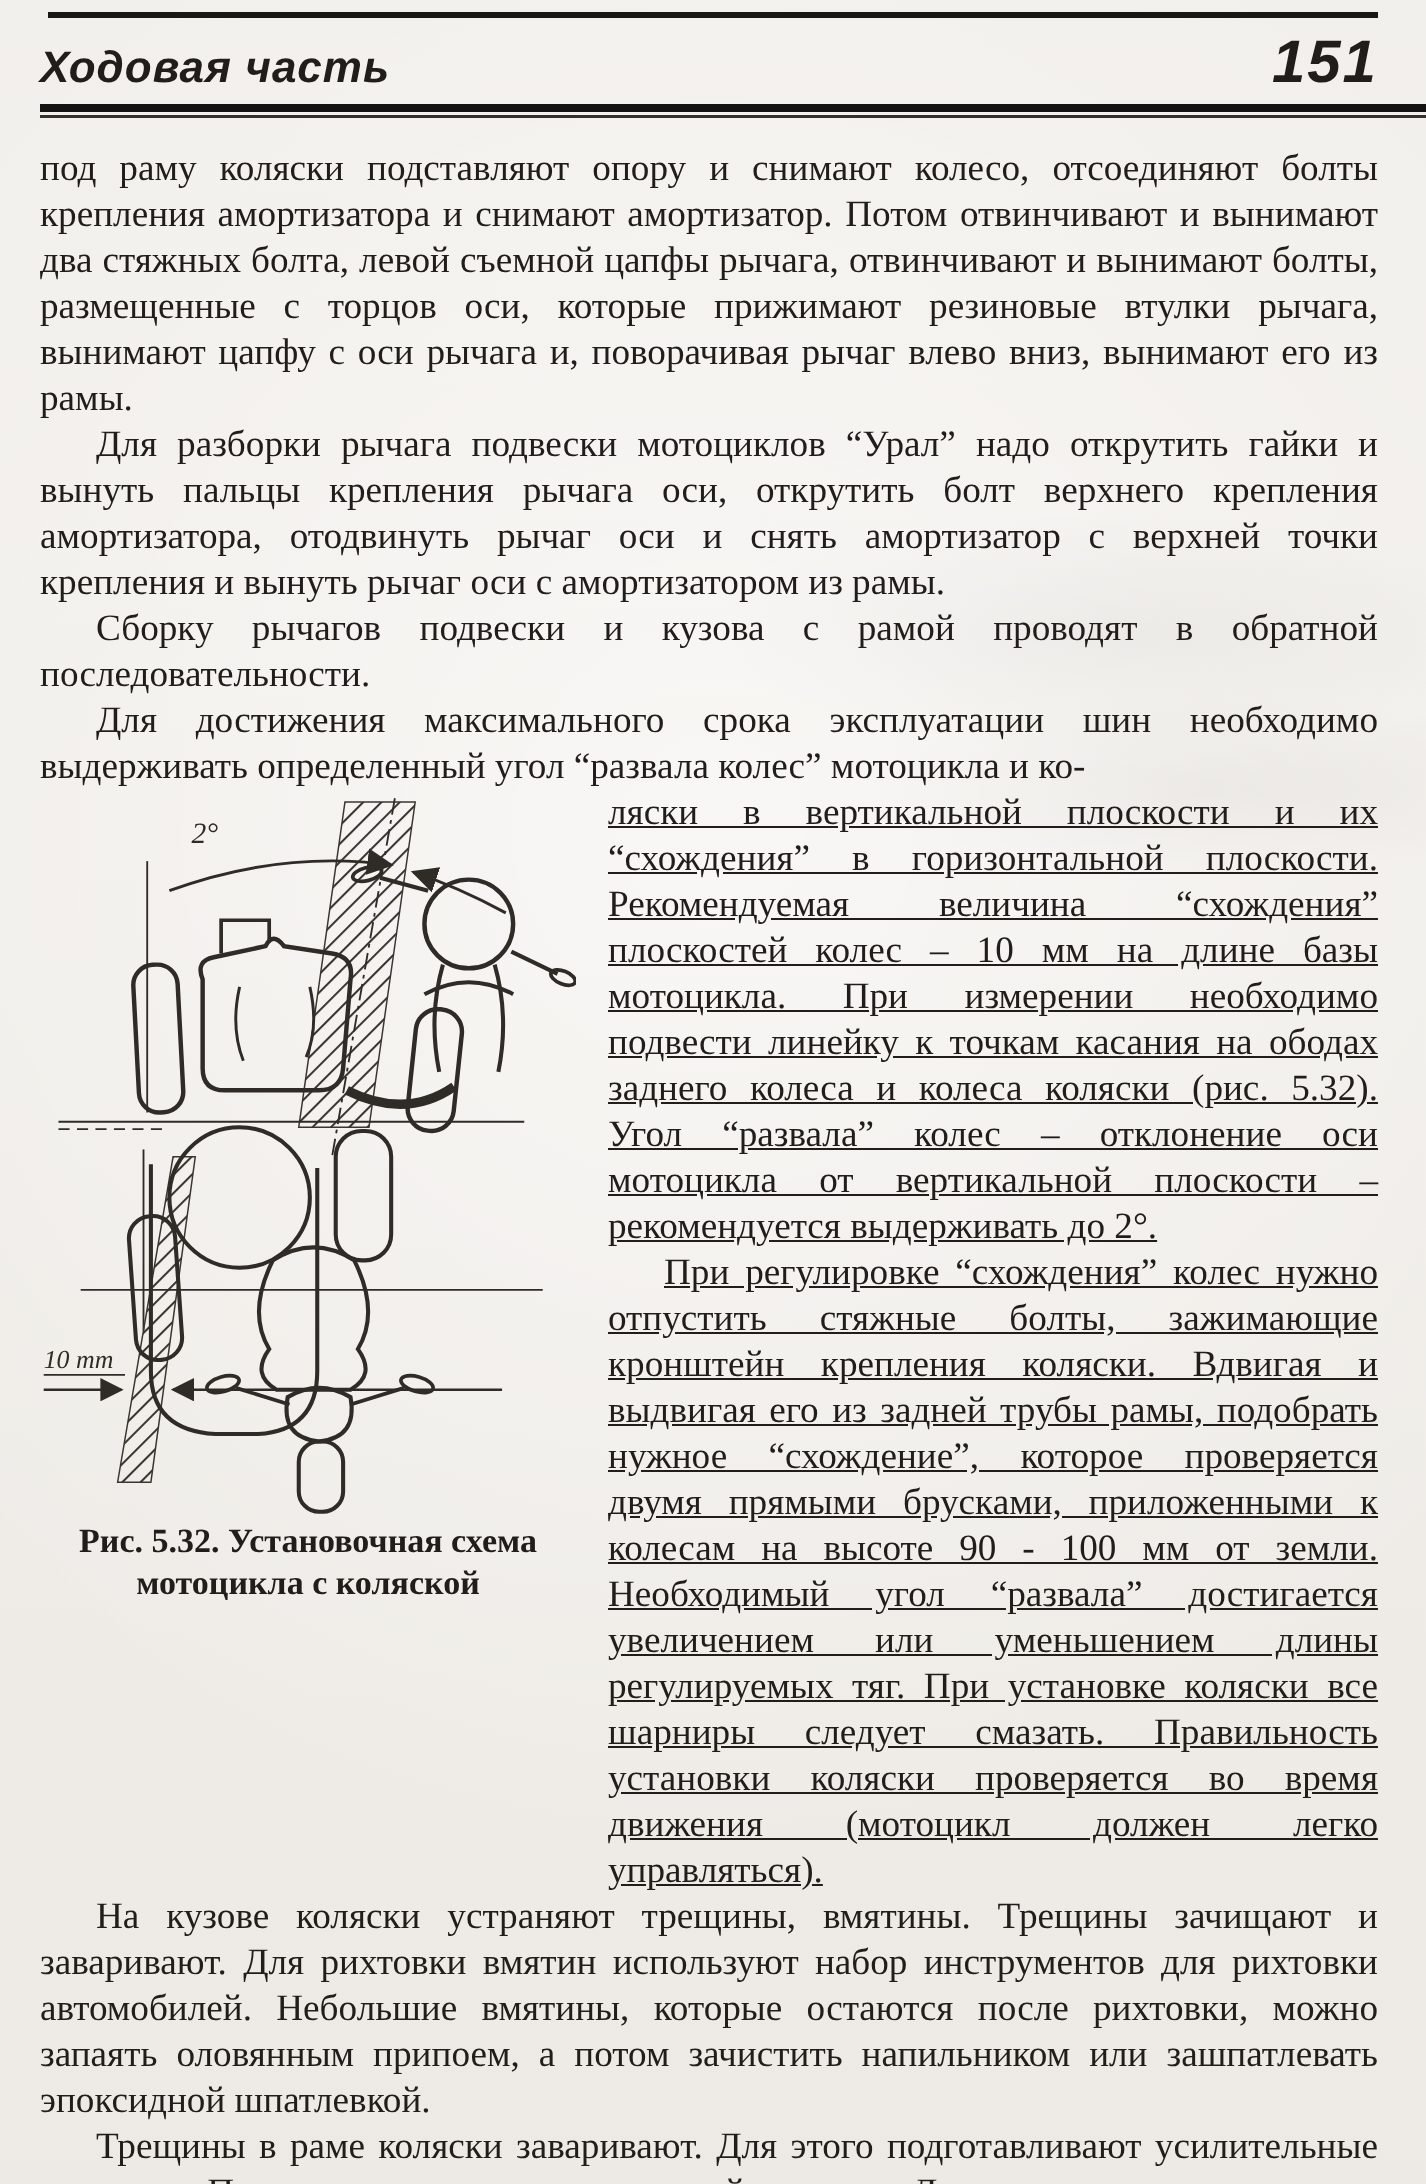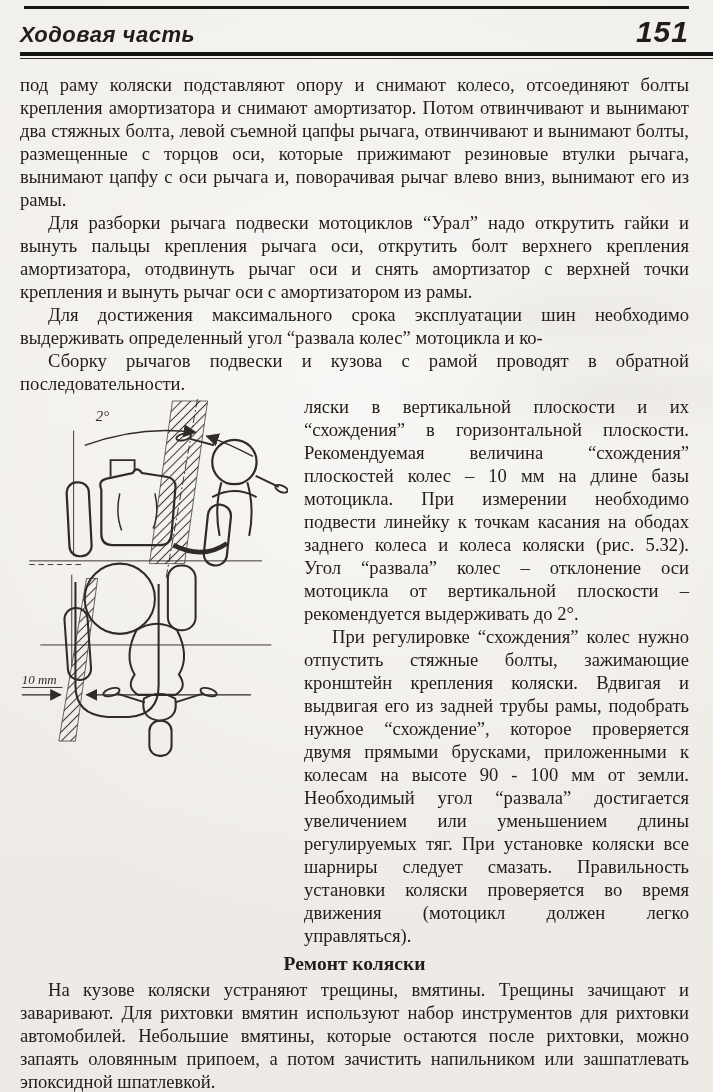--- a/index.html
+++ b/index.html
@@ -23,21 +23,21 @@
        font-family:"Liberation Sans","DejaVu Sans",sans-serif;font-weight:bold;font-style:italic;}
   .hdr .title{font-size:22px;letter-spacing:.5px;}
   .hdr .pageno{font-size:30px;letter-spacing:1px;}
   .rule{height:9px;margin-top:3px;margin-right:-24px;
         background:linear-gradient(#141311 0 42%, transparent 42% 62%, #34302b 62% 80%, transparent 80%);}
   .content{margin-top:12px;font-size:18.6px;line-height:23px;text-align:justify;}
   p{margin:0;}
   p.ind{text-indent:28px;}
   .figrow{display:flex;align-items:flex-start;}
   .figcol{width:272px;flex:0 0 272px;}
-  .textcol{flex:1 1 auto;padding-left:12px;}
+  .textcol{flex:1 1 auto;padding-left:12px;text-decoration:underline;}
   .figure-svg{display:block;margin-top:2px;}
   .caption{font-weight:bold;font-size:17px;line-height:21px;text-align:center;
            width:252px;margin:2px 0 0 8px;text-indent:0;}
   h3.sec{font-size:19.5px;line-height:24px;text-align:center;margin:5px 0 2px 0;font-weight:bold;}
   .watermark{
     position:absolute;left:26px;bottom:6px;width:560px;
     font-size:15px;letter-spacing:.6px;color:rgba(125,118,106,.42);
     font-family:"Liberation Serif",serif;white-space:nowrap;
   }
   svg .ln{stroke:#2f2b26;fill:none;}
@@ -53,22 +53,22 @@
   <div class="hdr">
     <span class="title">Ходовая часть</span>
     <span class="pageno">151</span>
   </div>
   <div class="rule"></div>
 
   <div class="content">
 
     <p>под раму коляски подставляют опору и снимают колесо, отсоединяют болты крепления амортизатора и снимают амортизатор. Потом отвинчивают и вынимают два стяжных болта, левой съемной цапфы рычага, отвинчивают и вынимают болты, размещенные с торцов оси, которые прижимают резиновые втулки рычага, вынимают цапфу с оси рычага и, поворачивая рычаг влево вниз, вынимают его из рамы.</p>
     <p class="ind">Для разборки рычага подвески мотоциклов “Урал” надо открутить гайки и вынуть пальцы крепления рычага оси, открутить болт верхнего крепления амортизатора, отодвинуть рычаг оси и снять амортизатор с верхней точки крепления и вынуть рычаг оси с амортизатором из рамы.</p>
+    <p class="ind">Сборку рычагов подвески и кузова с рамой проводят в обратной последовательности.</p>
     <p class="ind">Для достижения максимального срока эксплуатации шин необходимо выдерживать определенный угол “развала колес” мотоцикла и ко-</p>
-    <p class="ind">Сборку рычагов подвески и кузова с рамой проводят в обратной последовательности.</p>
 
     <div class="figrow">
 
       <div class="figcol">
         <svg class="figure-svg" width="268" height="361" viewBox="0 0 290 390">
           <defs>
             <pattern id="hatch" width="7" height="7" patternUnits="userSpaceOnUse" patternTransform="rotate(45)">
               <line x1="0" y1="0" x2="0" y2="7" stroke="#3a352f" stroke-width="2.2"></line>
             </pattern>
             <marker id="ah" viewBox="0 0 10 10" refX="9" refY="5" markerWidth="9" markerHeight="9" orient="auto-start-reverse">
@@ -140,26 +140,26 @@
 
             <rect class="ln" x="140" y="350" width="24" height="38" rx="11" stroke-width="2.2"></rect>
 
             <text x="2" y="310" font-size="14" font-style="italic">10 mm</text>
             <line class="ln" x1="2" y1="314" x2="46" y2="314" stroke-width="1"></line>
             <line class="ln" x1="2" y1="322" x2="44" y2="322" stroke-width="1.4" marker-end="url(#ah)"></line>
             <line class="ln" x1="250" y1="322" x2="72" y2="322" stroke-width="1.4" marker-end="url(#ah)"></line>
           </g>
         </svg>
 
+        <p class="caption">Рис. 5.32. Установочная схема мотоцикла с коляской</p>
       </div>
 
       <div class="textcol">
         <p>ляски в вертикальной плоскости и их “схождения” в горизонтальной плоскости. Рекомендуемая величина “схождения” плоскостей колес – 10 мм на длине базы мотоцикла. При измерении необходимо подвести линейку к точкам касания на ободах заднего колеса и колеса коляски (рис. 5.32). Угол “развала” колес – отклонение оси мотоцикла от вертикальной плоскости – рекомендуется выдерживать до 2°.</p>
         <p class="ind">При регулировке “схождения” колес нужно отпустить стяжные болты, зажимающие кронштейн крепления коляски. Вдвигая и выдвигая его из задней трубы рамы, подобрать нужное “схождение”, которое проверяется двумя прямыми брусками, приложенными к колесам на высоте 90 - 100 мм от земли. Необходимый угол “развала” достигается увеличением или уменьшением длины регулируемых тяг. При установке коляски все шарниры следует смазать. Правильность установки коляски проверяется во время движения (мотоцикл должен легко управляться).</p>
       </div>
     </div>
 
-    <h3 class="sec">Ремонт коляски</h3>
     <p class="ind">На кузове коляски устраняют трещины, вмятины. Трещины зачищают и заваривают. Для рихтовки вмятин используют набор инструментов для рихтовки автомобилей. Небольшие вмятины, которые остаются после рихтовки, можно запаять оловянным припоем, а потом зачистить напильником или зашпатлевать эпоксидной шпатлевкой.</p>
     <p class="ind">Трещины в раме коляски заваривают. Для этого подготавливают усилительные накладки. Приваривать их должен опытный сварщик. Лучше использовать газовую сварку. При электросварке силу тока регулируют так, чтобы не было подрезов и прожига.</p>
   </div>
 
 </div>
 
 </body></html>

